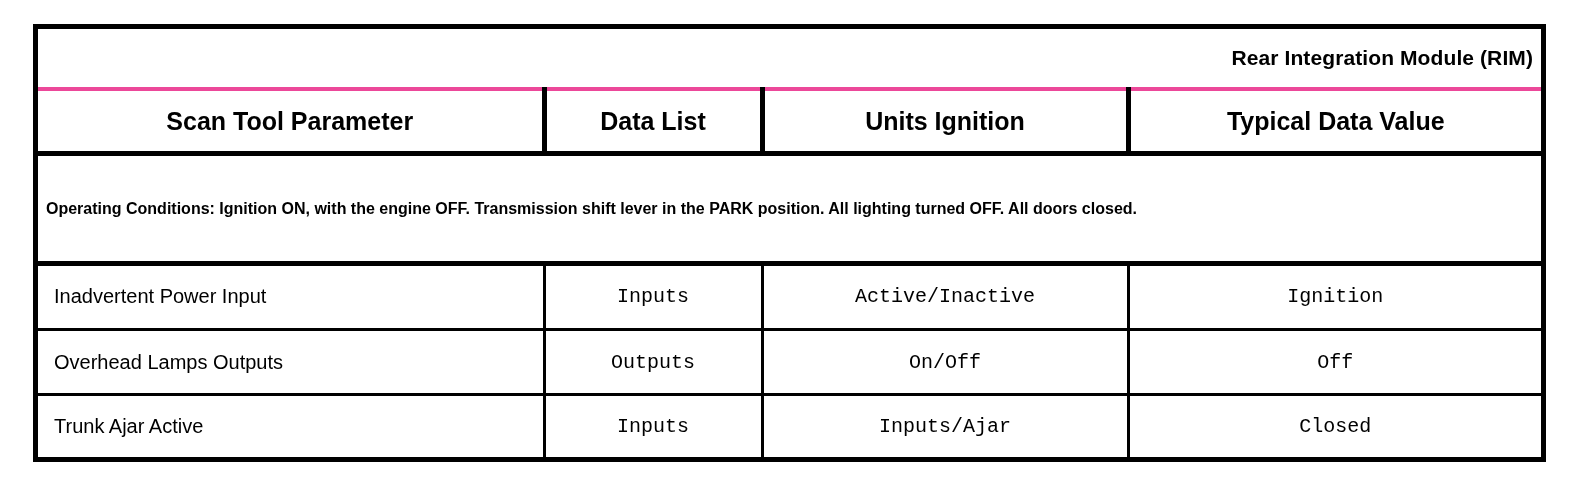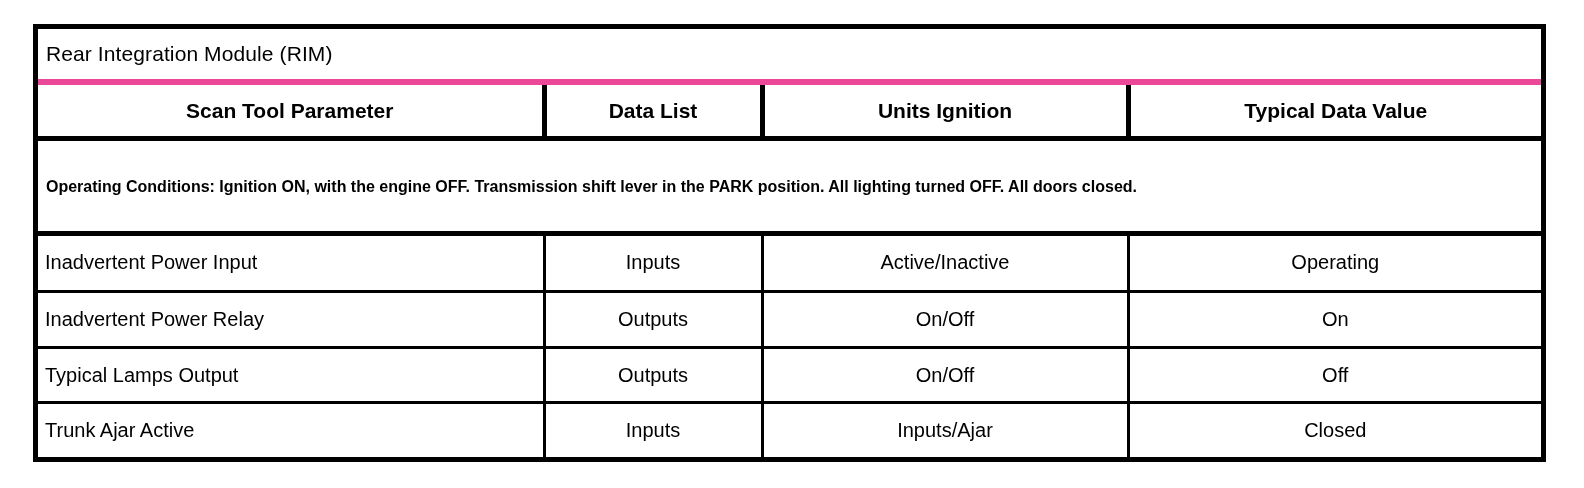--- a/index.html
+++ b/index.html
@@ -49,33 +49,33 @@
 
   
   col.c1 { width: 506px; }
   col.c2 { width: 218px; }
   col.c3 { width: 366px; }
   col.c4 { width: 413px; }
 
   
   .row-title td {
     height: 38px;
-    text-align: left;
-    font-weight: normal;
+    text-align: right;
+    font-weight: bold;
     font-size: 21px;
-    border-bottom: 6px solid #ec4899;
+    border-bottom: 4px solid #ec4899;
     letter-spacing: 0.1px;
   }
 
   
   .row-header td {
     height: 38px;
     text-align: center;
     font-weight: bold;
-    font-size: 21px;
+    font-size: 25px;
     border-bottom: 5px solid #000000;
     border-right: 5px solid #000000;
   }
   .row-header td.last { border-right: none; }
 
   
   .row-cond td {
     height: 68px;
     text-align: left;
     font-weight: bold;
@@ -88,22 +88,22 @@
   
   .row-data td {
     height: 40px;
     font-size: 20px;
     font-weight: normal;
     border-bottom: 3px solid #000000;
     border-right: 3px solid #000000;
   }
   .row-data:last-child td { border-bottom: none; }
   .row-data td.last { border-right: none; }
-  .row-data td.param { text-align: left; padding-left: 7px; }
-  .row-data td.center { text-align: center; }
+  .row-data td.param { text-align: left; padding-left: 16px; }
+  .row-data td.center { text-align: center; font-family: Liberation Mono, monospace; }
 </style>
 </head>
 <body>
 
 <div class="sheet">
   <div class="table-wrap">
     <table class="rim-table">
       <colgroup>
         <col class="c1">
           <col class="c2">
@@ -121,30 +121,24 @@
           <td class="last">Typical Data Value</td>
         </tr>
         <tr class="row-cond">
           <td colspan="4">Operating Conditions: Ignition ON, with the engine OFF. Transmission shift lever in the PARK position. All lighting turned OFF. All doors closed.</td>
         </tr>
 
         <tr class="row-data">
           <td class="param">Inadvertent Power Input</td>
           <td class="center">Inputs</td>
           <td class="center">Active/Inactive</td>
-          <td class="center last">Operating</td>
+          <td class="center last">Ignition</td>
         </tr>
         <tr class="row-data">
-          <td class="param">Inadvertent Power Relay</td>
-          <td class="center">Outputs</td>
-          <td class="center">On/Off</td>
-          <td class="center last">On</td>
-        </tr>
-        <tr class="row-data">
-          <td class="param">Typical Lamps Output</td>
+          <td class="param">Overhead Lamps Outputs</td>
           <td class="center">Outputs</td>
           <td class="center">On/Off</td>
           <td class="center last">Off</td>
         </tr>
         <tr class="row-data">
           <td class="param">Trunk Ajar Active</td>
           <td class="center">Inputs</td>
           <td class="center">Inputs/Ajar</td>
           <td class="center last">Closed</td>
         </tr>

